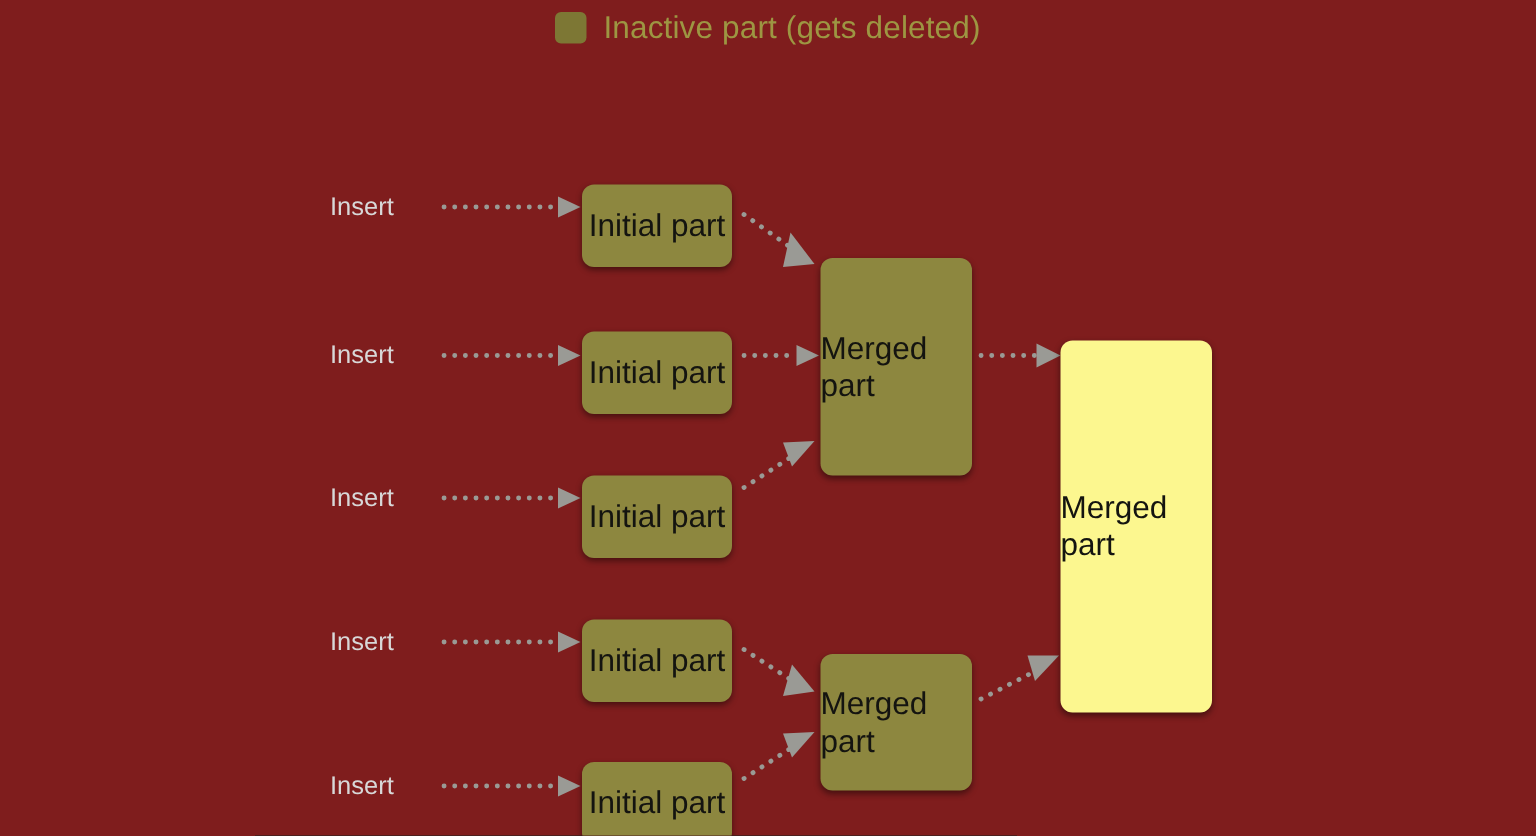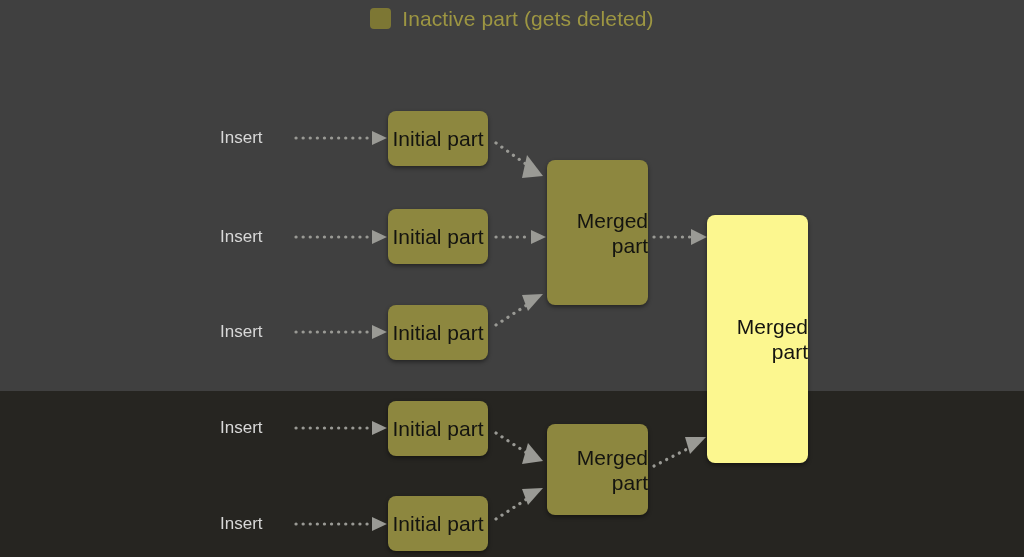--- a/index.html
+++ b/index.html
@@ -9,22 +9,22 @@
   }
   body {
     width: 1024px;
     height: 557px;
     font-family: "Liberation Sans", sans-serif;
     overflow: hidden;
   }
   #stage {
     position: relative;
     width: 1024px;
-    height: 391px;
-    background: #404040;
+    height: 557px;
+    background: #7f1d1d;
   }
   
   .legend {
     position: absolute;
     left: 0;
     top: 8px;
     width: 1024px;
     display: flex;
     justify-content: center;
     align-items: center;
@@ -52,25 +52,26 @@
   .label-inactive { color: #9d9642; }
   .label-active   { color: #fbf68e; }
 
   
   .node {
     position: absolute;
     border-radius: 8px;
     display: flex;
     align-items: center;
     justify-content: center;
-    text-align: right;
+    text-align: left;
     color: #141410;
     font-size: 21px;
     line-height: 25px;
     box-shadow: 0 2px 4px rgba(0,0,0,0.45);
+    margin-top: 12px;
   }
   .node-inactive { background: #8d873f; }
   .node-active   { background: #fcf78f; }
 
   .insert-label {
     position: absolute;
     font-size: 17px;
     line-height: 21px;
     color: #d8d8d8;
     white-space: nowrap;

